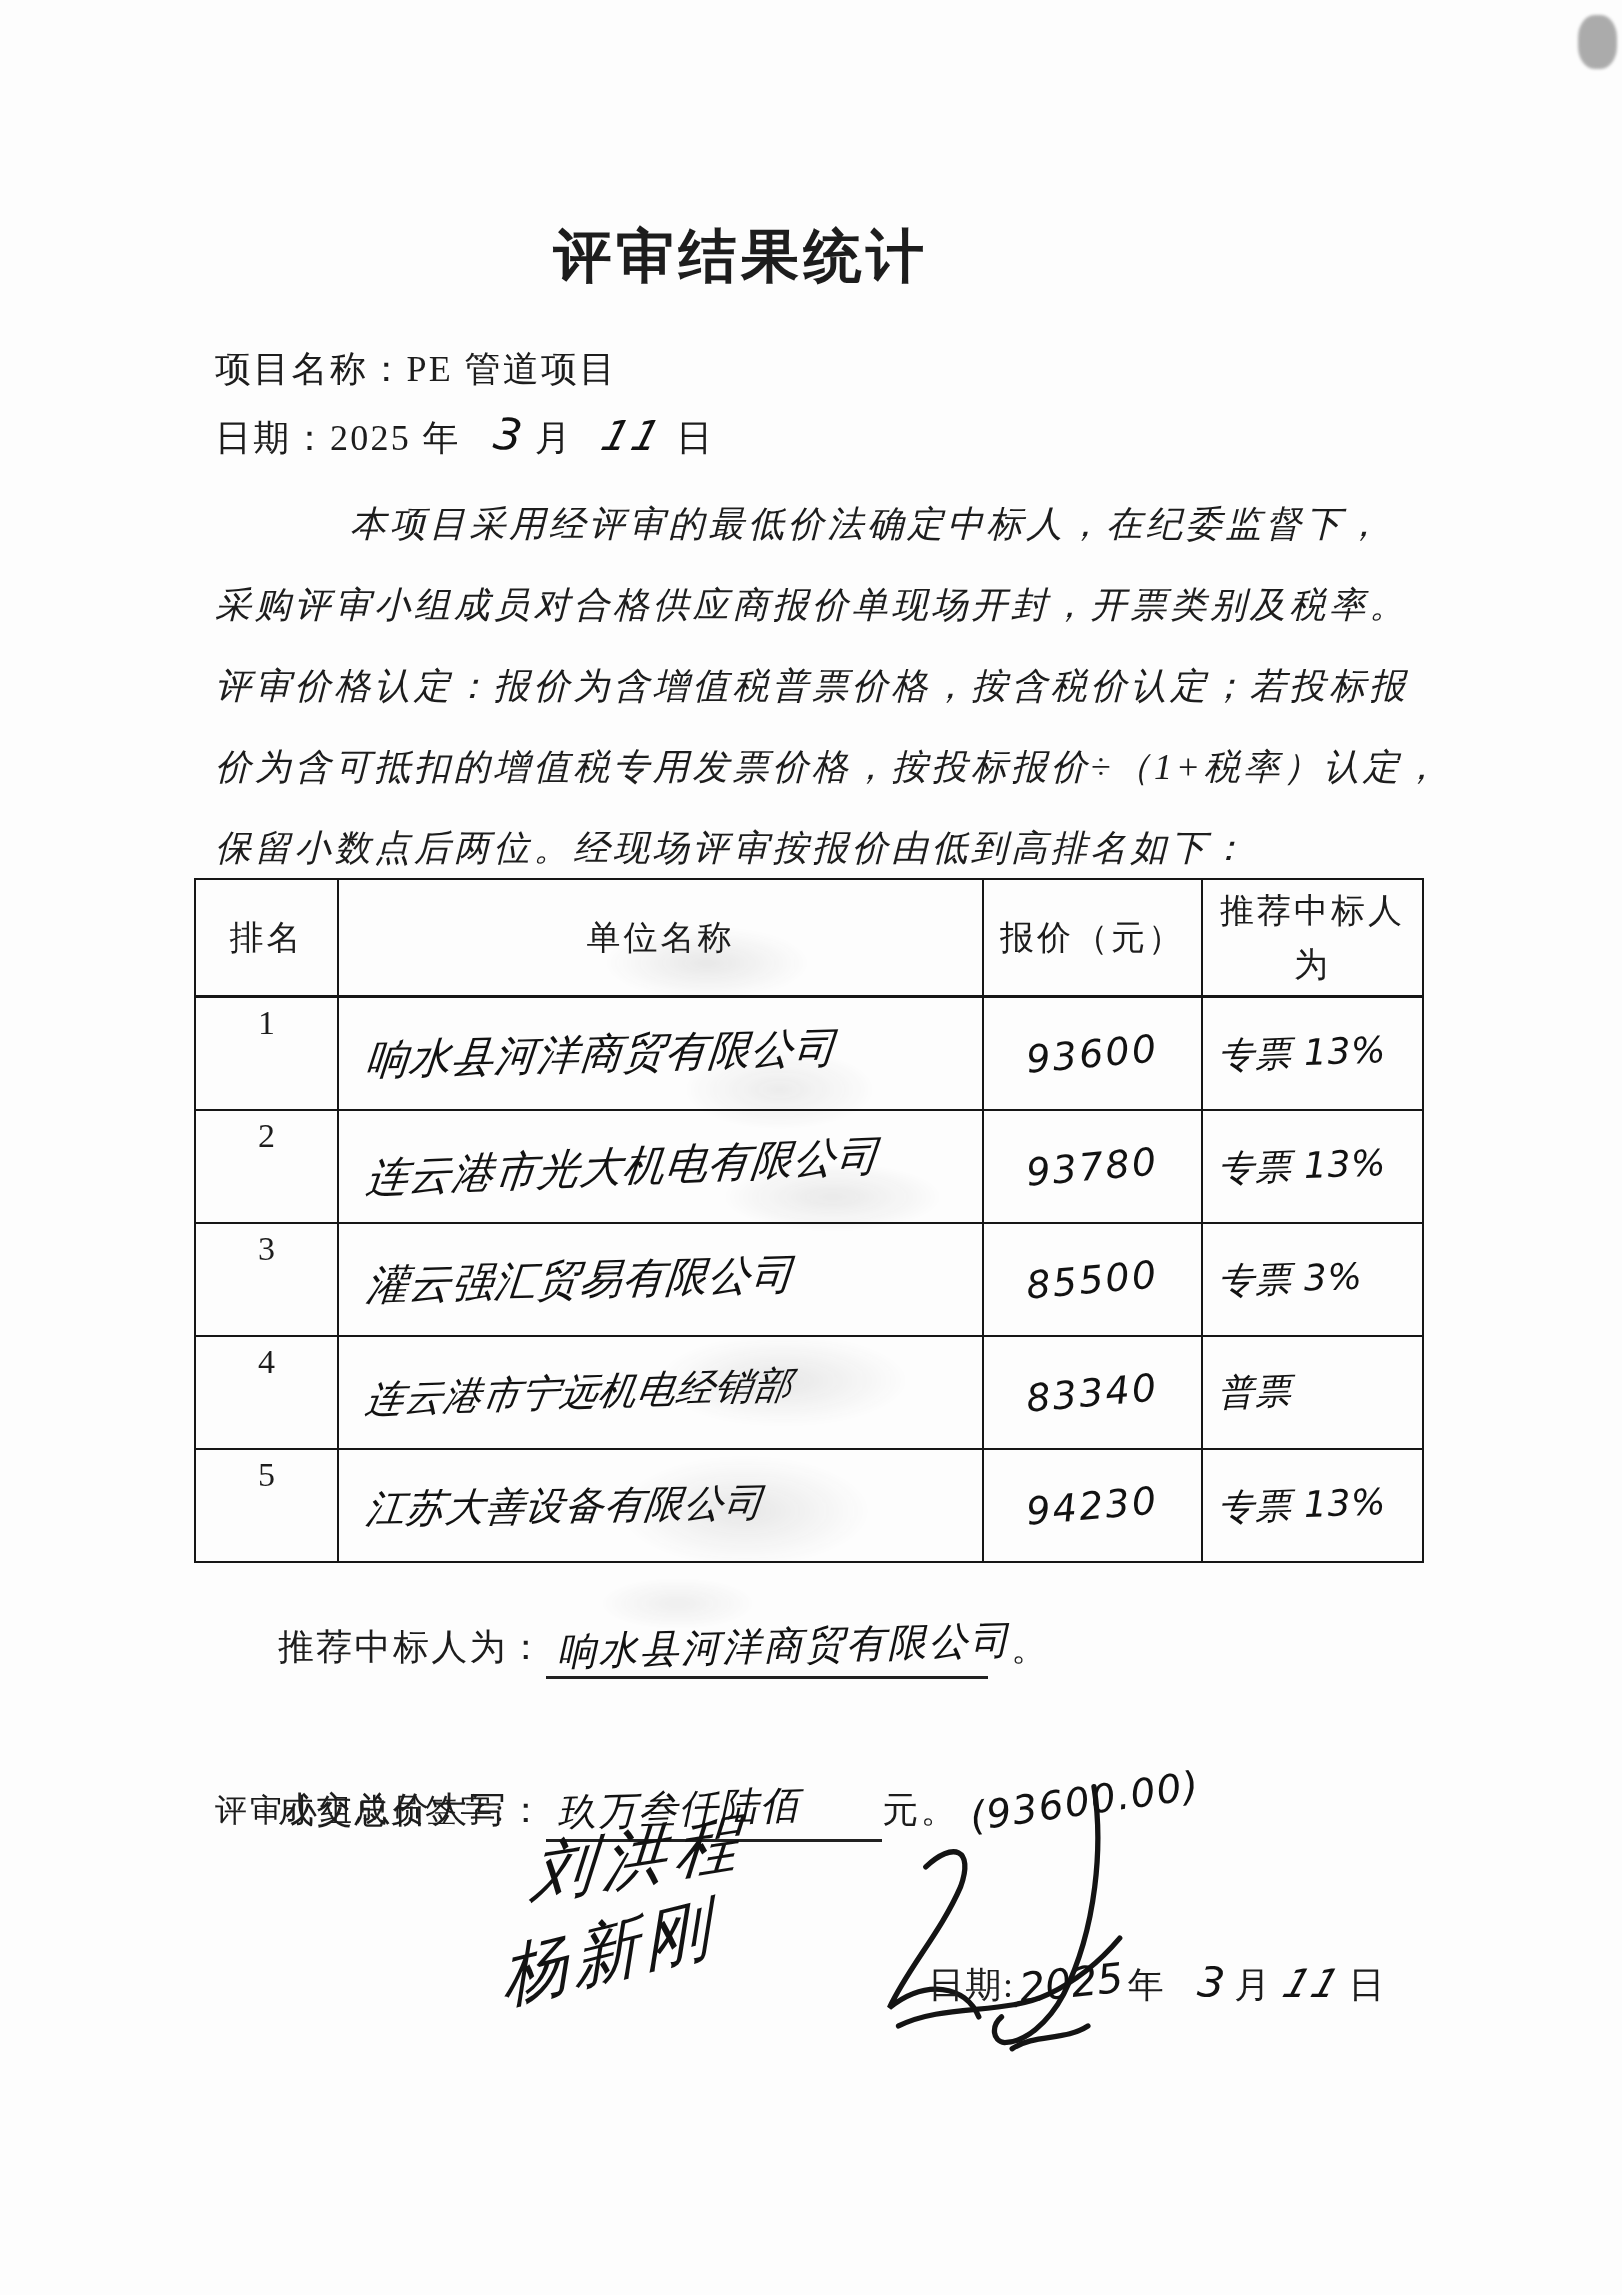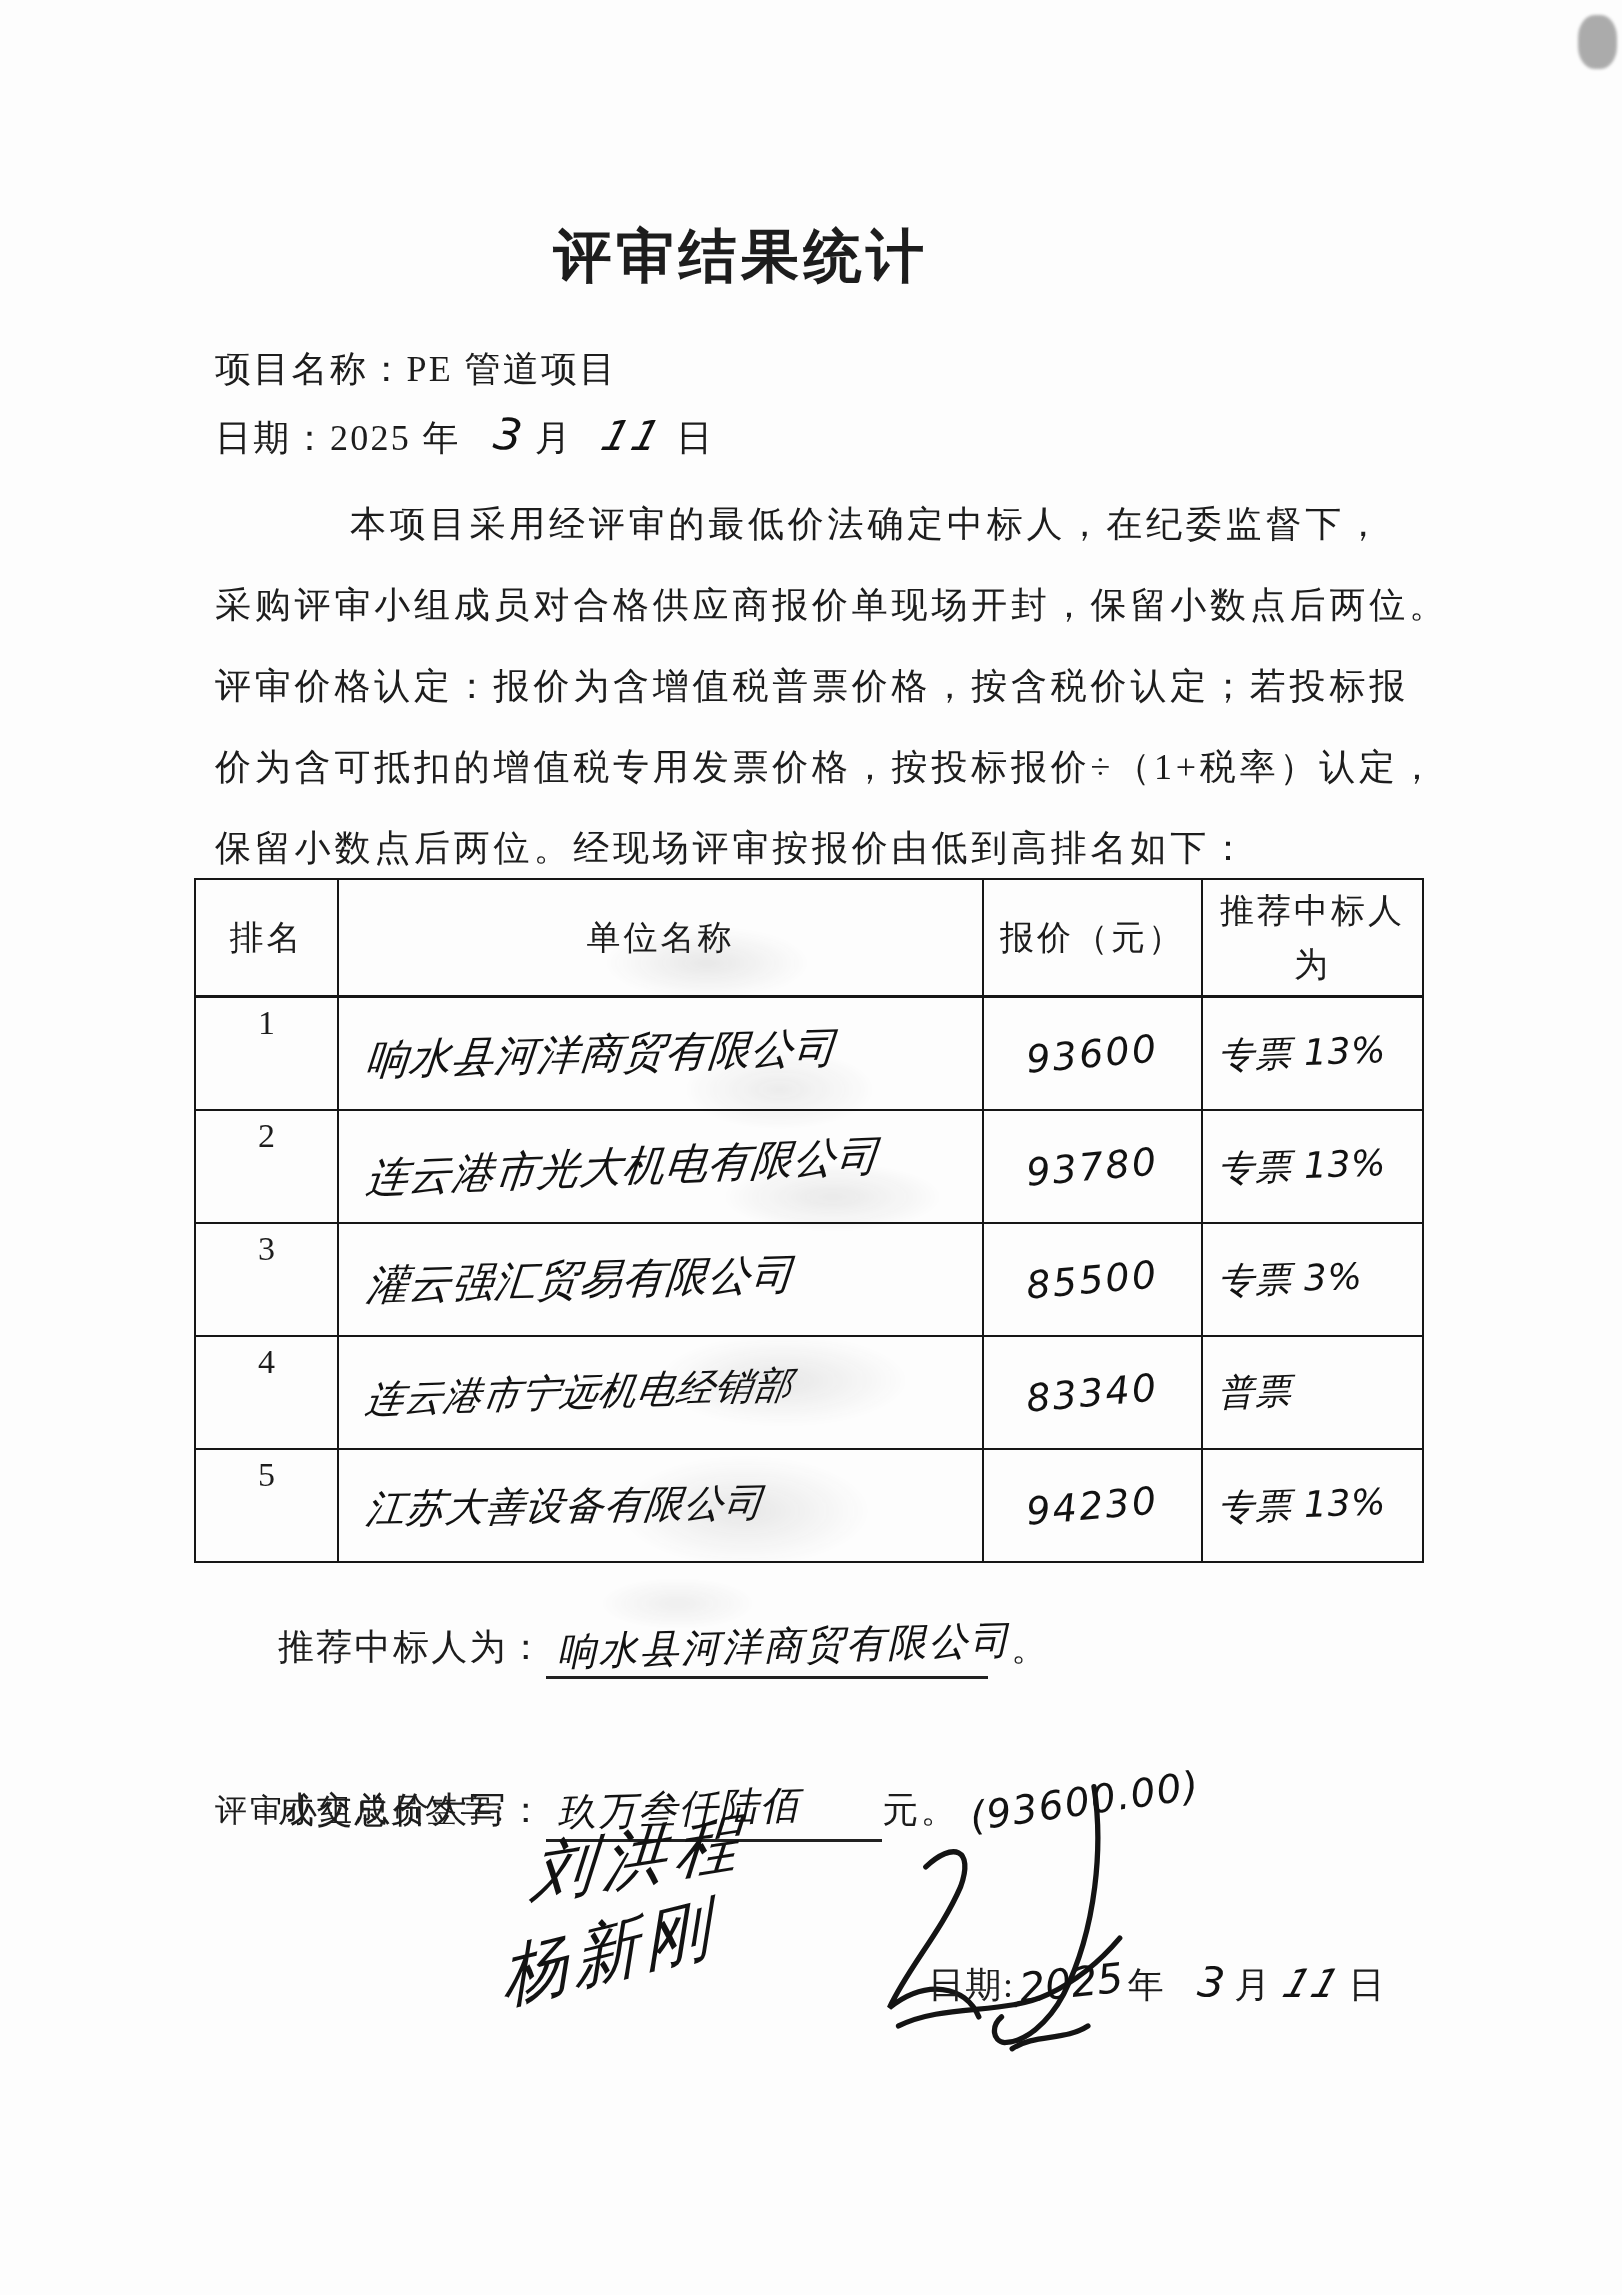--- a/index.html
+++ b/index.html
@@ -18,21 +18,21 @@
     position:absolute; top:218px; left:741px; transform:translateX(-50%);
     font-size:58px; font-weight:700; letter-spacing:4.5px; white-space:nowrap;
   }
   .line-project { position:absolute; left:215px; top:345px; font-size:36px; letter-spacing:2.3px; white-space:nowrap; }
   .line-date    { position:absolute; left:215px; top:409px; font-size:36px; letter-spacing:2.3px; white-space:nowrap; }
   .date-month { font-size:44px; transform:rotate(7deg); margin:0 10.6px 0 33px; }
   .date-day   { font-size:41px; transform:skewX(-16deg); margin:0 13.6px 0 30px; letter-spacing:3.8px; }
 
   
   .body-text { position:absolute; left:215px; top:484px; width:1241px; font-size:36px; letter-spacing:3.8px; }
-  .bline { height:81px; line-height:81px; white-space:nowrap; }
+  .bline { height:81px; line-height:81px; white-space:nowrap;font-style:italic; }
   .bline.indent { padding-left:135px; }
 
   
   .doc-table { position:absolute; left:194px; top:878px; border-collapse:collapse; table-layout:fixed; }
   .doc-table th, .doc-table td { border:2.3px solid #161616; padding:0; }
   .doc-table thead th { height:115px; font-size:34px; font-weight:400; letter-spacing:3px; text-align:center; vertical-align:middle; border-bottom-width:3.8px; }
   .hdr-wrap { display:inline-block; width:191px; line-height:54px; }
   .doc-table td { height:105px; vertical-align:middle; }
   td.rank-cell { text-align:center; vertical-align:top; padding-top:6px; font-size:34px; }
   td.company-cell { padding-left:27px; }
@@ -88,21 +88,21 @@
   <div class="line-project printed">
     <span>项目名称：</span><span>PE 管道项目</span>
   </div>
 
   <div class="line-date printed">
     <span>日期：</span><span>2025</span> <span>年</span><span class="hw date-month">3</span><span>月</span><span class="hw date-day">11</span><span>日</span>
   </div>
 
   <div class="body-text printed">
     <div class="bline indent">本项目采用经评审的最低价法确定中标人，在纪委监督下，</div>
-    <div class="bline">采购评审小组成员对合格供应商报价单现场开封，保留小数点后两位。</div>
+    <div class="bline">采购评审小组成员对合格供应商报价单现场开封，开票类别及税率。</div>
     <div class="bline">评审价格认定：报价为含增值税普票价格，按含税价认定；若投标报</div>
     <div class="bline">价为含可抵扣的增值税专用发票价格，按投标报价÷（1+税率）认定，</div>
     <div class="bline">保留小数点后两位。经现场评审按报价由低到高排名如下：</div>
   </div>
 
   <table class="doc-table">
     <colgroup>
       <col style="width:143px">
         <col style="width:645px">
         <col style="width:219px">

